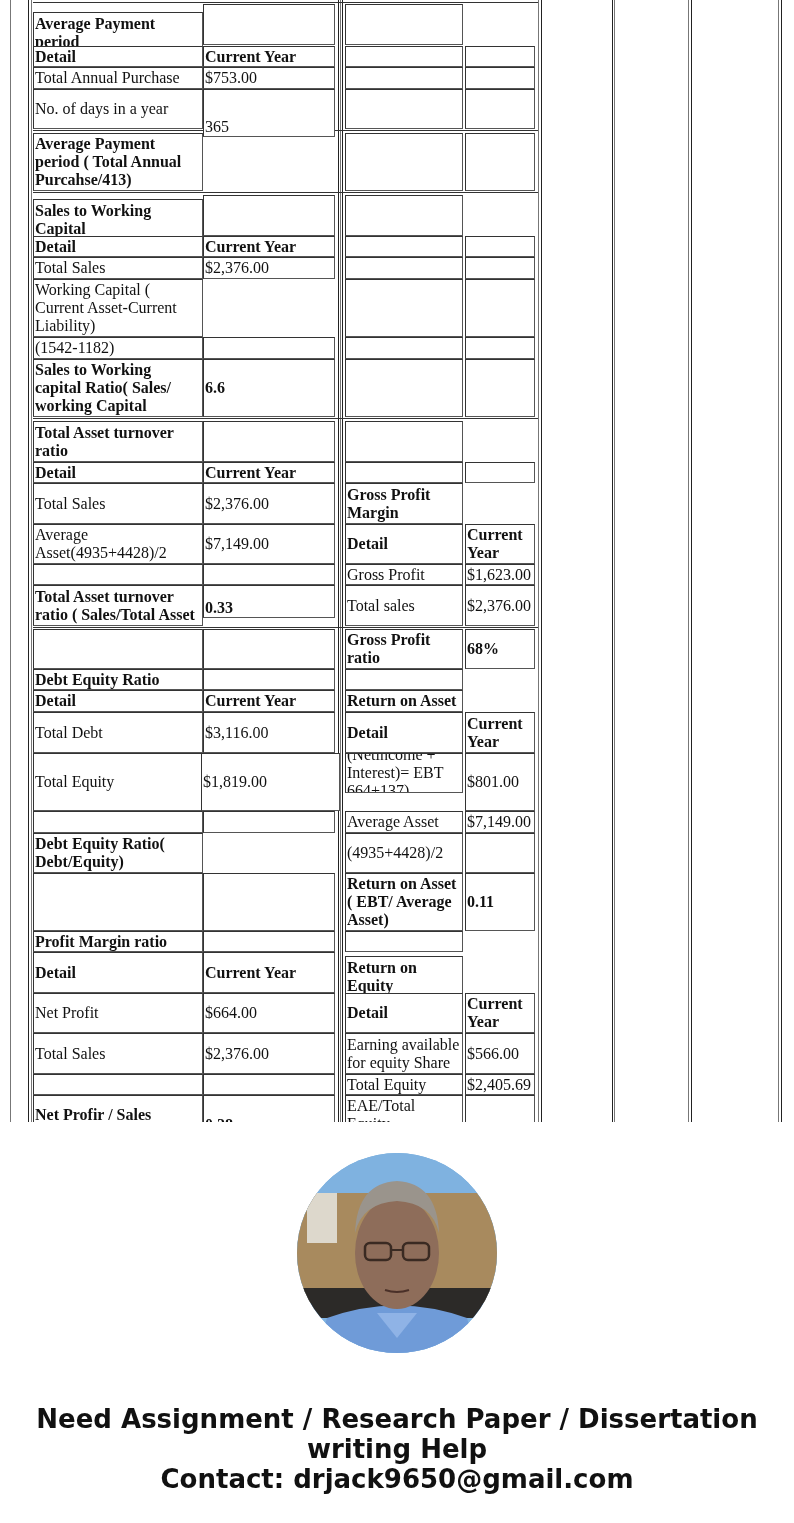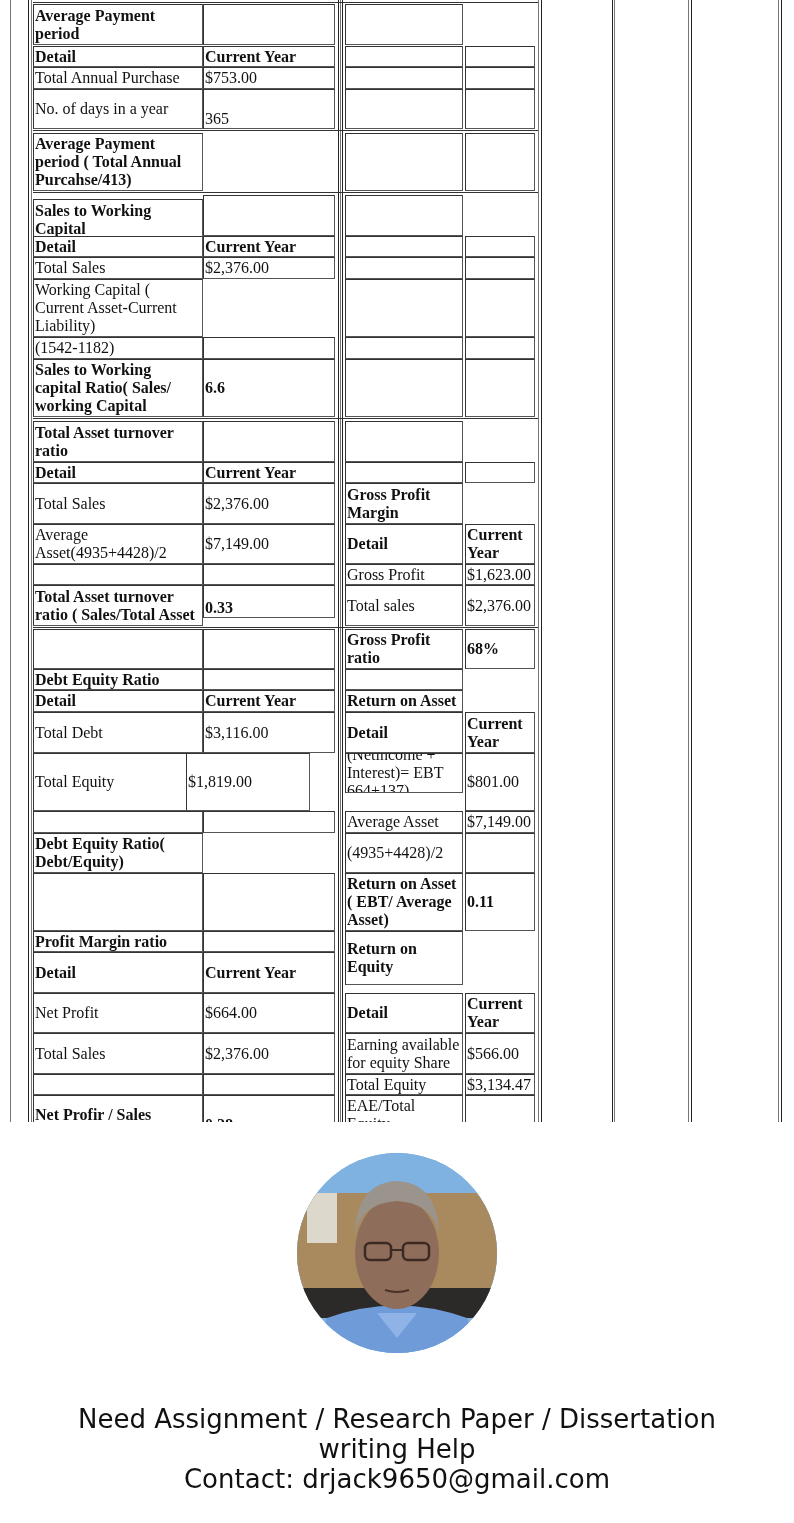--- a/index.html
+++ b/index.html
@@ -6,21 +6,21 @@
   body{width:794px;height:1523px;position:relative;overflow:hidden;font-family:"Liberation Serif","DejaVu Serif",serif;color:#111;}
   .frame{position:absolute;left:0;top:0;width:794px;height:1122px;overflow:hidden;}
   .vline{position:absolute;top:0;height:1122px;border-left:1px solid #777;}
   .vline.dark{border-left:1px solid #222;}
   .cell{position:absolute;box-sizing:border-box;border:1px solid #555;border-top-color:#333;border-left-color:#333;
         font-size:16px;line-height:18px;padding:0 1px;display:flex;align-items:center;overflow:hidden;background:#fff;}
   .cell.b{font-weight:bold;}
   .cell.bottom{align-items:flex-end;}
   .hsep{position:absolute;border-top:1px solid #333;}
   .avatar{position:absolute;left:297px;top:1153px;width:200px;height:200px;border-radius:50%;overflow:hidden;background:#6fa8dc;}
-  .cta{position:absolute;left:0;width:794px;text-align:center;font-family:"DejaVu Sans","Liberation Sans",sans-serif;font-weight:normal;font-size:26px;line-height:30px;color:#111;}
+  .cta{position:absolute;left:0;width:794px;text-align:center;font-family:"DejaVu Sans","Liberation Sans",sans-serif;font-weight:bold;font-size:26px;line-height:30px;color:#111;}
 </style>
 </head>
 <body>
 
 <div class="frame">
 
   <div class="vline" style="left:10px"></div>
   <div class="vline dark" style="left:28px"></div>
   <div class="vline" style="left:31px"></div>
   <div class="vline dark" style="left:338px"></div>
@@ -34,28 +34,28 @@
   <div class="vline dark" style="left:691px"></div>
   <div class="vline" style="left:778px"></div>
   <div class="vline dark" style="left:781px"></div>
 
   <div class="hsep" style="left:33px;width:505px;top:2px"></div>
   <div class="hsep" style="left:33px;width:505px;top:130px"></div>
   <div class="hsep" style="left:33px;width:505px;top:192px"></div>
   <div class="hsep" style="left:33px;width:505px;top:418px"></div>
   <div class="hsep" style="left:33px;width:505px;top:627px"></div>
 
-  <div class="cell b" style="left:33px;top:4px;width:170px;height:41px">Average Payment period</div>
+  <div class="cell b" style="left:33px;top:12px;width:170px;height:41px">Average Payment period</div>
   <div class="cell" style="left:203px;top:4px;width:132px;height:41px"></div>
   <div class="cell b" style="left:33px;top:46px;width:170px;height:21px">Detail</div>
   <div class="cell b" style="left:203px;top:46px;width:132px;height:21px">Current Year</div>
   <div class="cell" style="left:33px;top:67px;width:170px;height:22px">Total Annual Purchase</div>
   <div class="cell" style="left:203px;top:67px;width:132px;height:22px">$753.00</div>
   <div class="cell" style="left:33px;top:89px;width:170px;height:40px">No. of days in a year</div>
-  <div class="cell bottom" style="left:203px;top:89px;width:132px;height:40px">365</div>
+  <div class="cell bottom" style="left:203px;top:89px;width:132px;height:48px">365</div>
   <div class="cell b" style="left:33px;top:133px;width:170px;height:58px">Average Payment period ( Total Annual Purcahse/413)</div>
 
   <div class="cell b" style="left:33px;top:199px;width:170px;height:41px">Sales to Working Capital</div>
   <div class="cell" style="left:203px;top:195px;width:132px;height:41px"></div>
   <div class="cell b" style="left:33px;top:236px;width:170px;height:21px">Detail</div>
   <div class="cell b" style="left:203px;top:236px;width:132px;height:21px">Current Year</div>
   <div class="cell" style="left:33px;top:257px;width:170px;height:22px">Total Sales</div>
   <div class="cell" style="left:203px;top:257px;width:132px;height:22px">$2,376.00</div>
   <div class="cell" style="left:33px;top:279px;width:170px;height:58px">Working Capital ( Current Asset-Current Liability)</div>
   <div class="cell" style="left:33px;top:337px;width:170px;height:22px">(1542-1182)</div>
@@ -78,21 +78,21 @@
   <div class="cell" style="left:33px;top:629px;width:170px;height:40px"></div>
   <div class="cell" style="left:203px;top:629px;width:132px;height:40px"></div>
 
   <div class="cell b" style="left:33px;top:669px;width:170px;height:21px">Debt Equity Ratio</div>
   <div class="cell" style="left:203px;top:669px;width:132px;height:21px"></div>
   <div class="cell b" style="left:33px;top:690px;width:170px;height:22px">Detail</div>
   <div class="cell b" style="left:203px;top:690px;width:132px;height:22px">Current Year</div>
   <div class="cell" style="left:33px;top:712px;width:170px;height:41px">Total Debt</div>
   <div class="cell" style="left:203px;top:712px;width:132px;height:41px">$3,116.00</div>
   <div class="cell" style="left:33px;top:753px;width:170px;height:58px">Total Equity</div>
-  <div class="cell" style="left:186px;top:753px;width:124px;height:58px">$1,819.00</div>
+  <div class="cell" style="left:201px;top:753px;width:139px;height:58px">$1,819.00</div>
   <div class="cell" style="left:33px;top:811px;width:170px;height:22px"></div>
   <div class="cell" style="left:203px;top:811px;width:132px;height:22px"></div>
   <div class="cell b" style="left:33px;top:833px;width:170px;height:40px">Debt Equity Ratio( Debt/Equity)</div>
   <div class="cell" style="left:33px;top:873px;width:170px;height:58px"></div>
   <div class="cell" style="left:203px;top:873px;width:132px;height:58px"></div>
 
   <div class="cell b" style="left:33px;top:931px;width:170px;height:21px">Profit Margin ratio</div>
   <div class="cell" style="left:203px;top:931px;width:132px;height:21px"></div>
   <div class="cell b" style="left:33px;top:952px;width:170px;height:41px">Detail</div>
   <div class="cell b" style="left:203px;top:952px;width:132px;height:41px">Current Year</div>
@@ -146,27 +146,27 @@
   <div class="cell" style="left:345px;top:753px;width:118px;height:40px">(Netincome + Interest)= EBT 664+137)</div>
   <div class="cell" style="left:465px;top:753px;width:70px;height:58px">$801.00</div>
   <div class="cell" style="left:345px;top:811px;width:118px;height:22px">Average Asset</div>
   <div class="cell" style="left:465px;top:811px;width:70px;height:22px">$7,149.00</div>
   <div class="cell" style="left:345px;top:833px;width:118px;height:40px">(4935+4428)/2</div>
   <div class="cell" style="left:465px;top:833px;width:70px;height:40px"></div>
   <div class="cell b" style="left:345px;top:873px;width:118px;height:58px">Return on Asset ( EBT/ Average Asset)</div>
   <div class="cell b" style="left:465px;top:873px;width:70px;height:58px">0.11</div>
 
   <div class="cell" style="left:345px;top:931px;width:118px;height:21px"></div>
-  <div class="cell b" style="left:345px;top:931px;width:118px;height:54px">Return on Equity</div>
+  <div class="cell b" style="left:345px;top:956px;width:118px;height:41px">Return on Equity</div>
   <div class="cell b" style="left:345px;top:993px;width:118px;height:40px">Detail</div>
   <div class="cell b" style="left:465px;top:993px;width:70px;height:40px">Current Year</div>
   <div class="cell" style="left:345px;top:1033px;width:118px;height:41px">Earning available for equity Share</div>
   <div class="cell" style="left:465px;top:1033px;width:70px;height:41px">$566.00</div>
   <div class="cell" style="left:345px;top:1074px;width:118px;height:21px">Total Equity</div>
-  <div class="cell" style="left:465px;top:1074px;width:70px;height:21px">$3,134.47</div>
+  <div class="cell" style="left:465px;top:1074px;width:70px;height:21px">$2,405.69</div>
   <div class="cell" style="left:345px;top:1095px;width:118px;height:40px">EAE/Total Equity</div>
   <div class="cell" style="left:465px;top:1095px;width:70px;height:40px"></div>
 </div>
 
 <div class="avatar">
   <svg width="200" height="200" viewBox="0 0 200 200">
     <rect x="0" y="0" width="200" height="200" fill="#7fb2e0"></rect>
     <rect x="0" y="40" width="200" height="110" fill="#a88a5e"></rect>
     <rect x="10" y="40" width="30" height="50" fill="#ddd8cc"></rect>
     <rect x="0" y="135" width="200" height="30" fill="#2c2a28"></rect>

